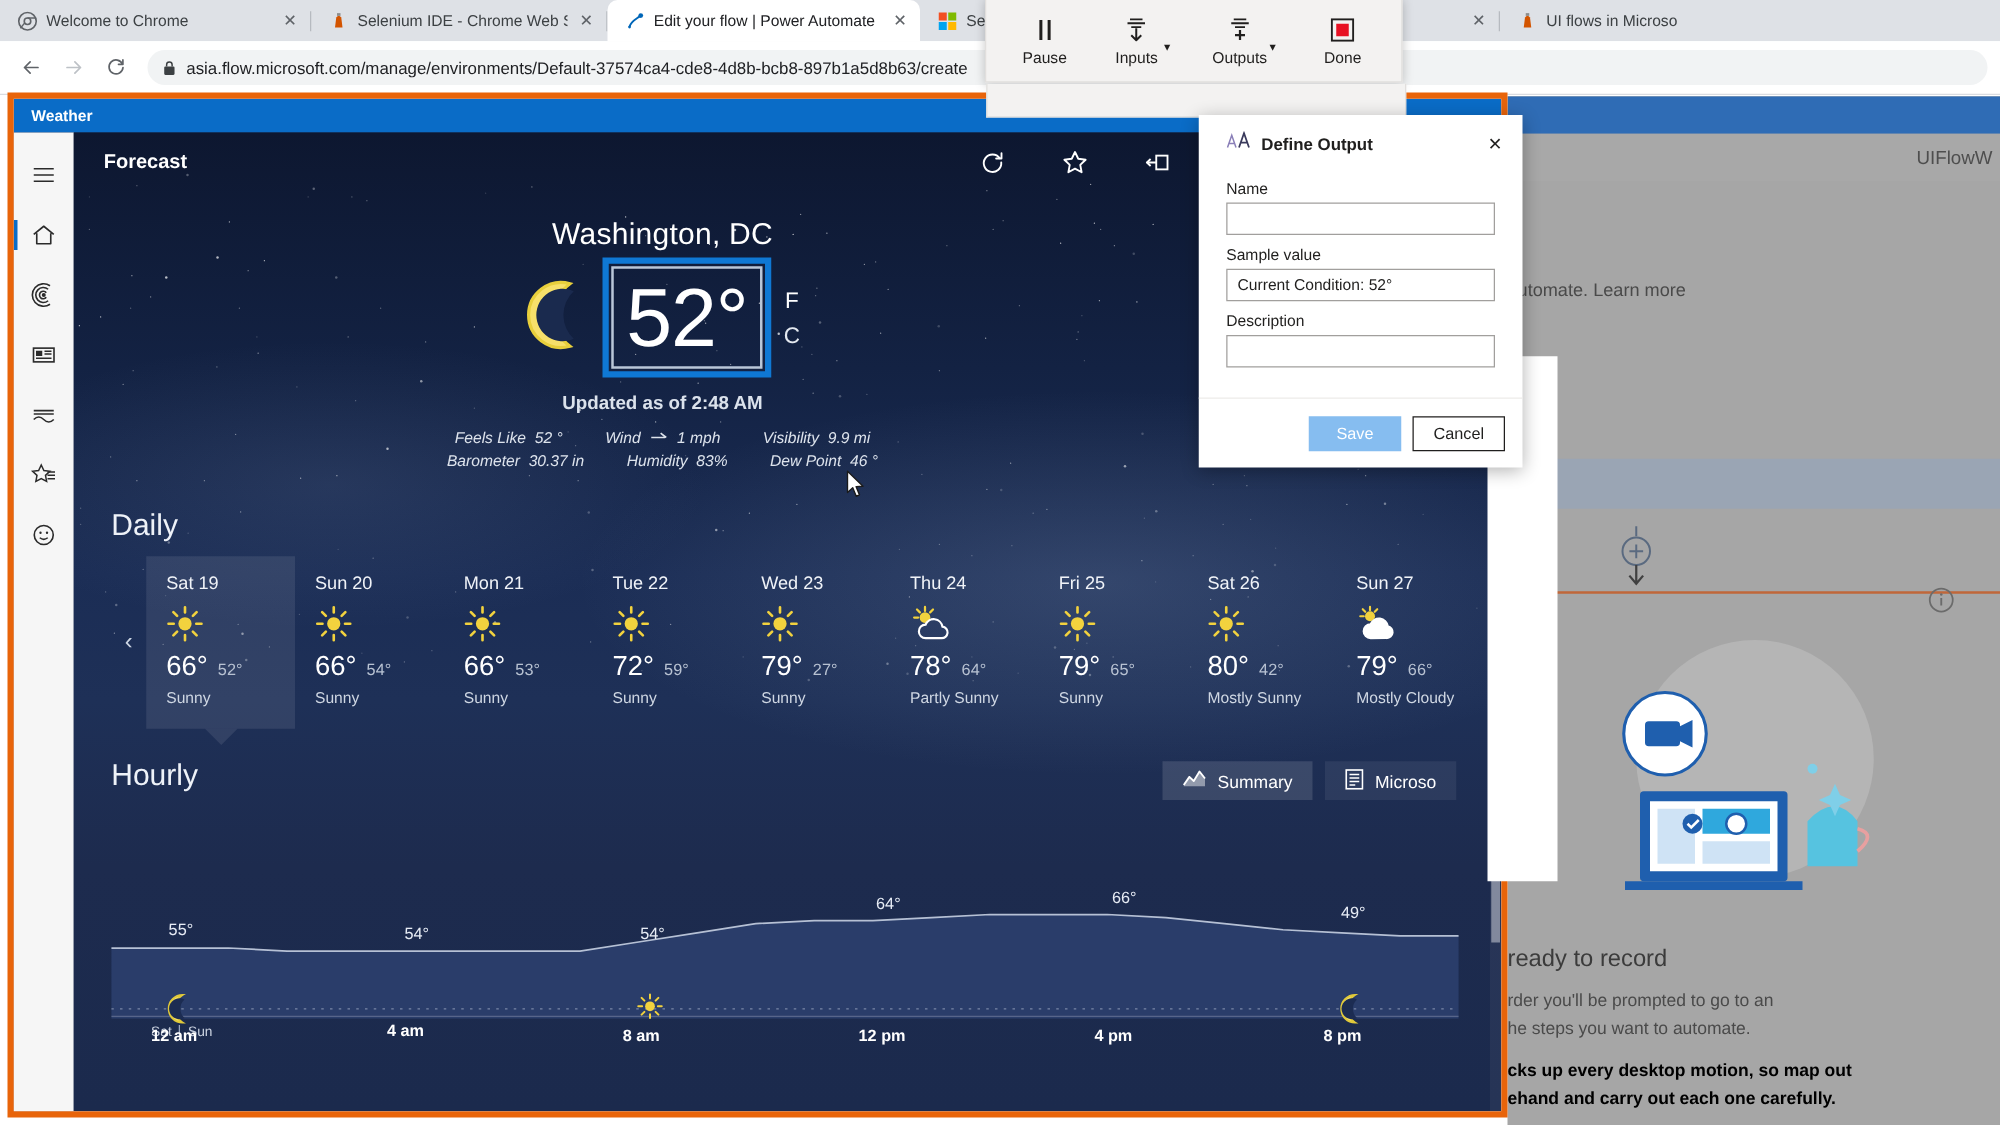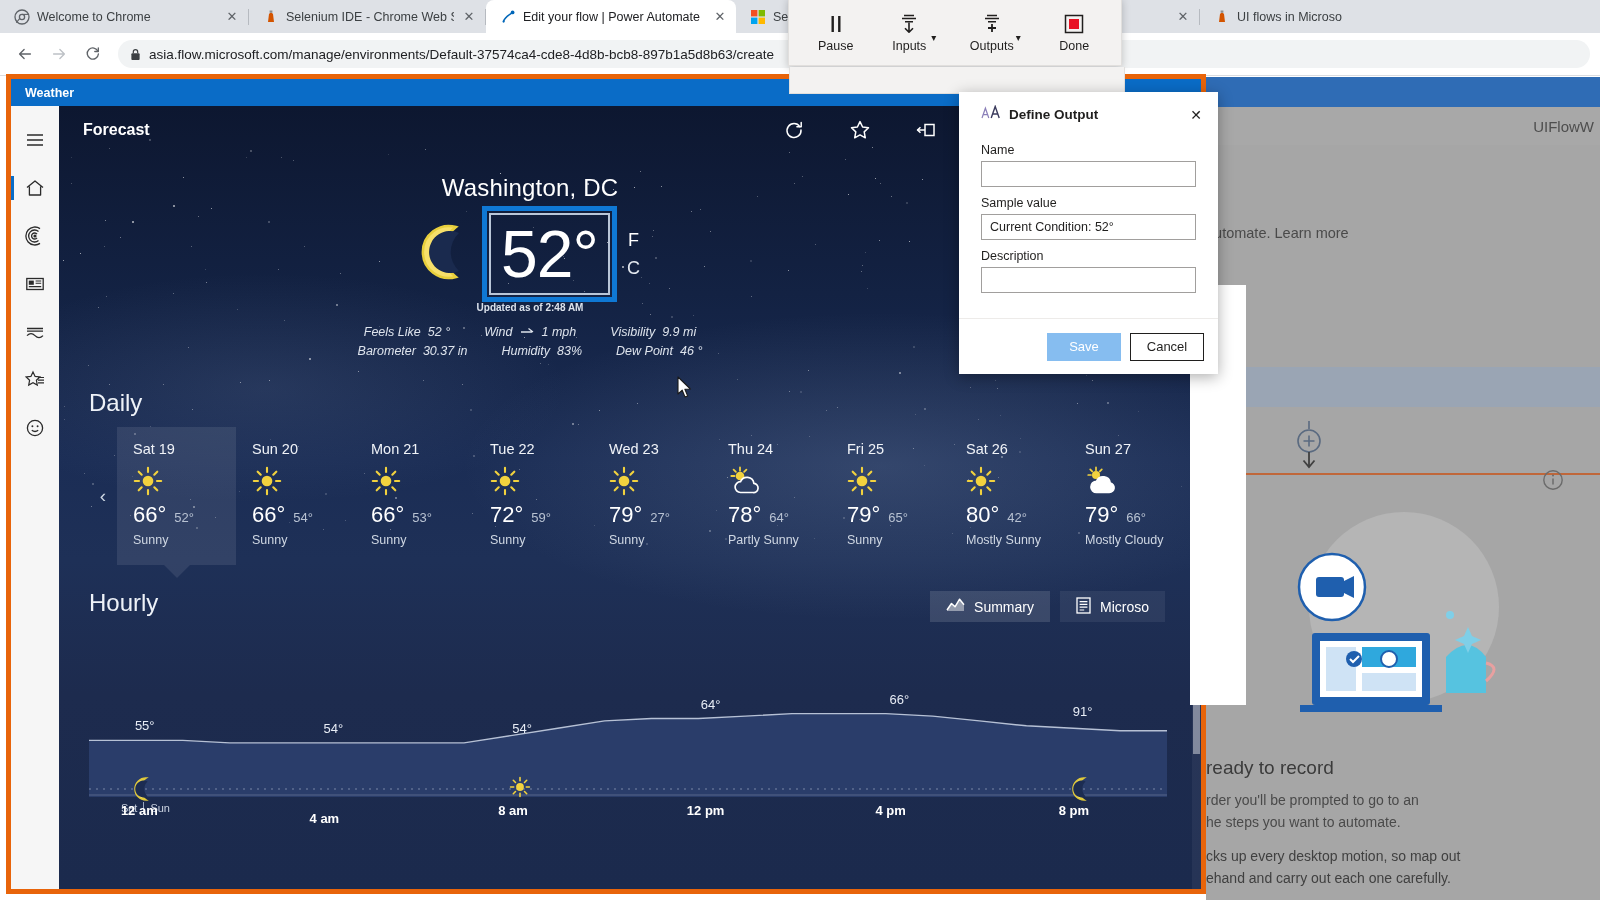--- a/index.html
+++ b/index.html
@@ -138,21 +138,21 @@
   #moon-big { margin-right: 6px; }
   #temp-box {
     position: relative; border: 5px solid #0f78d4; padding: 2px;
     display: flex; align-items: center; justify-content: center;
   }
   #temp-box .inner { border: 2px solid #b9c6d8; padding: 0 10px; }
   #bigtemp { font-size: 66px; line-height: 78px; color: #fff; font-weight: 300; letter-spacing: -1px;}
   #units { display: flex; flex-direction: column; margin-left: 10px; color: #e4e9f0; font-size: 18px; font-weight: 300; line-height: 28px;}
   #units .sel { color: #fff; }
   #cond { font-size: 25px; color: #e9edf4; font-weight: 300; margin-top: 2px;}
-  #updated { font-size: 10px; color: #dbe2ec; font-weight: bold; }
+  #updated { font-size: 15px; color: #dbe2ec; font-weight: bold; margin-top: 12px;}
   #metrics { margin-top: 12px; display: inline-block; }
   .metric-row { display: flex; justify-content: center; gap: 34px; margin-bottom: 5px; font-style: italic; }
   .metric { font-size: 12.5px; color: #dde3ec; display: flex; gap: 7px; align-items: center;}
   .metric .lbl { }
   .metric .val { }
 
   #cursor { position: absolute; left: 618px; top: 270px; z-index: 40; }
 
   
   #daily-sec { position: relative; z-index: 5; margin-top: 26px; padding-left: 30px; }
@@ -209,21 +209,21 @@
   #pa-sub { height: 38px; background: #a8a8a8; display:flex; align-items:center; justify-content:flex-end; padding-right: 6px;
             font-size: 15px; color: #4e4e4e; }
   #pa-learn { position: absolute; left: 0px; top: 148px; font-size: 14.5px; color: #4a4a4a; white-space: nowrap; }
   #pa-card1 { position: absolute; left: 0; top: 290px; right: 0; height: 40px; background: #9aa5b4; }
   #pa-plus { position: absolute; left: 82px; top: 342px; color: #5a6a80; }
   #pa-divider { position: absolute; left: 0; top: 396px; right: 0; height: 2px; background: #c0673a; }
   #pa-info { position: absolute; right: 36px; top: 392px; color: #666; }
   #pa-illus { position: absolute; left: 48px; top: 430px; }
   #pa-h { position: absolute; left: 0px; top: 680px; font-size: 19px; color: #3b3b3b; white-space: nowrap; }
   #pa-p1 { position: absolute; left: 0px; top: 712px; font-size: 14px; color: #4a4a4a; white-space: nowrap; line-height: 22px;}
-  #pa-p2 { position: absolute; left: 0px; top: 768px; font-size: 14px; color: #404040; white-space: nowrap; line-height: 22px;}
+  #pa-p2 { position: absolute; left: 0px; top: 768px; font-size: 14px; color: #000000; white-space: nowrap; line-height: 22px; font-weight: bold;}
 
   
   #white-strip {
     position: absolute; left: 1190px; top: 285px; width: 56px; height: 420px;
     background: #ffffff; z-index: 45;
   }
 
   
   #dialog {
     position: absolute; left: 959px; top: 92px; width: 259px; height: 282px;
@@ -985,21 +985,21 @@
                   <path d="M0.0 103.4 L46.9 103.4 L93.7 103.4 L140.6 105.9 L187.5 105.9 L234.3 105.9 L281.2 105.9 L328.1 105.9 L375.0 105.9 L421.8 98.6 L468.7 91.3 L515.6 83.9 L562.4 81.5 L609.3 81.5 L656.2 79.1 L703.0 76.6 L749.9 76.6 L796.8 76.6 L843.7 79.1 L890.5 83.9 L937.4 88.8 L984.3 91.3 L1031.1 93.7 L1078.0 93.7 " fill="none" stroke="#c6d0e2" stroke-width="1.4" opacity="0.9"></path>
                   <line x1="0" y1="158" x2="1078" y2="158" stroke="#7c88a5" stroke-width="1" opacity="0.55"></line>
                   <line x1="0" y1="152" x2="1078" y2="152" stroke="#9aa6c0" stroke-width="1" stroke-dasharray="2 5" opacity="0.7"></line>
                 </svg>
             <div id="chart-overlay">
                   <div style="position: absolute; font-size: 13px; color: rgb(231, 236, 245); white-space: nowrap; left: 5%; top: 81.4375px; transform: translateX(-8px);">55°</div>
                   <div style="position: absolute; font-size: 13px; color: rgb(231, 236, 245); white-space: nowrap; left: 22.5%; top: 83.875px; transform: translateX(-8px);">54°</div>
                   <div style="position: absolute; font-size: 13px; color: rgb(231, 236, 245); white-space: nowrap; left: 40%; top: 83.875px; transform: translateX(-8px);">54°</div>
                   <div style="position: absolute; font-size: 13px; color: rgb(231, 236, 245); white-space: nowrap; left: 57.5%; top: 59.5px; transform: translateX(-8px);">64°</div>
                   <div style="position: absolute; font-size: 13px; color: rgb(231, 236, 245); white-space: nowrap; left: 75%; top: 54.625px; transform: translateX(-8px);">66°</div>
-                  <div style="position: absolute; font-size: 13px; color: rgb(231, 236, 245); white-space: nowrap; left: 92%; top: 66.8125px; transform: translateX(-8px);">91°</div>
+                  <div style="position: absolute; font-size: 13px; color: rgb(231, 236, 245); white-space: nowrap; left: 92%; top: 66.8125px; transform: translateX(-8px);">49°</div>
                   <div style="position: absolute; left: 5%; top: 139px; transform: translate(-11px, 0px);"><svg width="22" height="26" viewBox="0 0 22 26">
                       <path d="M14 2a11 11 0 1 0 0 22A13 13 0 0 1 14 2z" fill="#f3de6b" stroke="#e0c93a" stroke-width="1.6"></path>
                       <path d="M15.6 5.6a8.4 8.4 0 1 0 0 14.8A10 10 0 0 1 15.6 5.6z" fill="#1c2c52"></path>
                     </svg></div>
                   <div style="position: absolute; left: 40%; top: 139px; transform: translate(-11px, 0px);"><svg width="22" height="22" viewBox="0 0 22 22">
                       <circle cx="11" cy="11" r="3.9" fill="#f2d23e"></circle>
                       <g stroke="#f2d23e" stroke-width="1.6" stroke-linecap="round">
                         <path d="M11 1.6v3.1M11 17.3v3.1M1.6 11h3.1M17.3 11h3.1M4.3 4.3l2.2 2.2M15.5 15.5l2.2 2.2M17.7 4.3l-2.2 2.2M6.5 15.5l-2.2 2.2"></path>
                       </g>
                     </svg></div>
@@ -1009,21 +1009,21 @@
                     </svg></div>
                   <div style="position: absolute; left: 5%; top: 165px; transform: translateX(-22px); display: flex; align-items: center; gap: 6px; font-size: 11px; color: rgb(204, 212, 226);">
                     <span>Sat</span>
                     <span style="width:1px;height:12px;background:#9aa6c0;display:inline-block"></span>
                     <span>Sun</span>
                   </div>
                 </div>
           </div>
           <div id="xaxis">
                 <div class="xlabel" style="left: 5%; transform: translateX(-22px); top: 4px;">12 am</div>
-                <div class="xlabel" style="left: 22.5%; transform: translateX(-22px); top: 12px;">4 am</div>
+                <div class="xlabel" style="left: 22.5%; transform: translateX(-22px); top: 0;">4 am</div>
                 <div class="xlabel" style="left: 40%; transform: translateX(-22px); top: 4px;">8 am</div>
                 <div class="xlabel" style="left: 57.5%; transform: translateX(-22px); top: 4px;">12 pm</div>
                 <div class="xlabel" style="left: 75%; transform: translateX(-22px); top: 4px;">4 pm</div>
                 <div class="xlabel" style="left: 92%; transform: translateX(-22px); top: 4px;">8 pm</div>
               </div>
         </div>
 
         <div id="wx-scroll">
           <div class="thumb"></div>
         </div>

